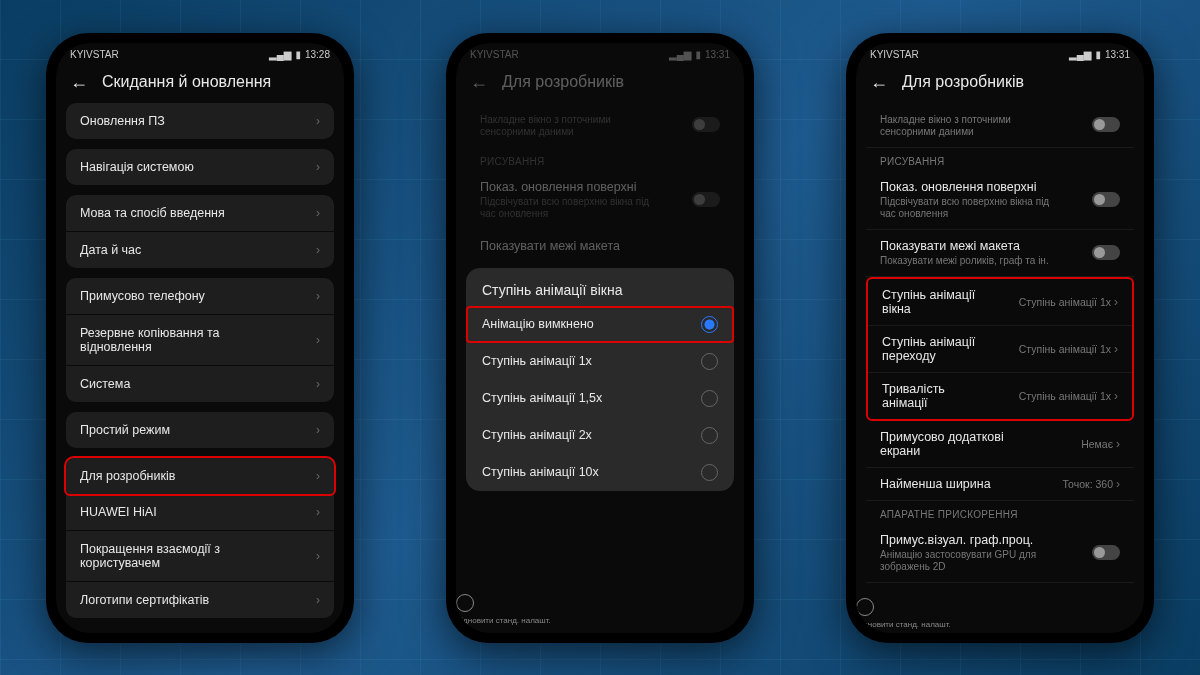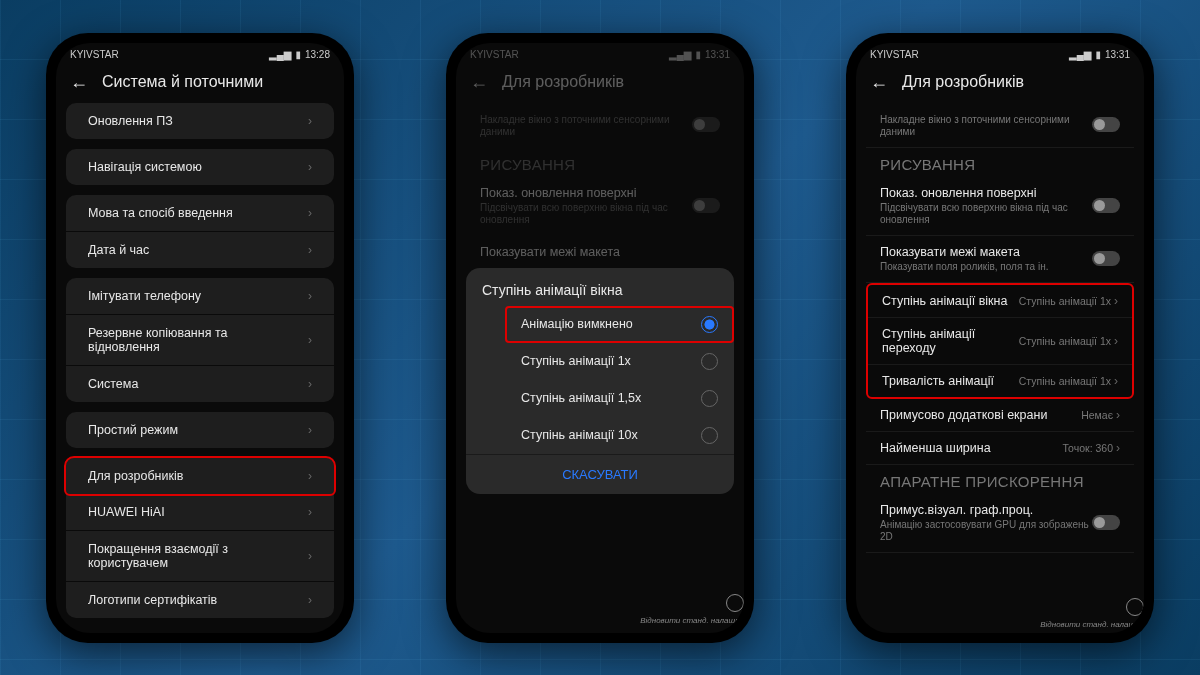--- a/index.html
+++ b/index.html
@@ -62,64 +62,64 @@
     gap: 14px;
     padding: 10px 14px;
     font-size: 16px;
     font-weight: 500;
   }
   .back-arrow { font-size: 18px; }
   .content { flex: 1; overflow: hidden; padding: 0 10px; }
   .group { margin-bottom: 10px; }
   .row {
     background: #1e1e1e;
-    padding: 11px 22px;
+    padding: 11px 14px;
     display: flex;
     justify-content: space-between;
     align-items: center;
     font-size: 12.5px;
     border-bottom: 1px solid #0a0a0a;
     gap: 27px;
   }
   .row:first-child { border-top-left-radius: 10px; border-top-right-radius: 10px; }
   .row:last-child { border-bottom-left-radius: 10px; border-bottom-right-radius: 10px; border-bottom: none; }
   .row.solo { border-radius: 10px; }
   .chev { color: #666; font-size: 12px; }
   .highlight-red { border: 2px solid #d00; border-radius: 6px; margin: -2px; position: relative; z-index: 2; }
 
   
   .sub-desc { color: #777; font-size: 10px; line-height: 1.2; margin-top: 2px; }
-  .section-label { color: #777; font-size: 15px; padding: 8px 14px 4px; letter-spacing: 0.3px; }
+  .section-label { color: #777; font-size: 10px; padding: 8px 14px 4px; letter-spacing: 0.3px; }
   .toggle {
     width: 28px; height: 15px; background: #444; border-radius: 8px; position: relative; flex-shrink: 0;
   }
   .toggle::after { content: ""; width: 11px; height: 11px; background: #999; border-radius: 50%; position: absolute; top: 2px; left: 2px; }
-  .row-flat { padding: 9px 14px; display: flex; justify-content: space-between; align-items: center; border-bottom: 1px solid #1a1a1a; }
+  .row-flat { padding: 9px 14px; display: flex; justify-content: space-between; align-items: center; border-bottom: 1px solid #1a1a1a; gap: 42px; }
   .row-flat .left { flex: 1; }
   .row-flat .title { font-size: 12.5px; color: #e8e8e8; }
   .row-flat .val { color: #777; font-size: 10.5px; display: flex; align-items: center; gap: 3px; text-align: right; }
 
   
   .dim-under { filter: brightness(0.4); }
   .dialog {
     position: absolute;
     left: 10px; right: 10px;
     top: 225px;
     background: #2a2a2a;
     border-radius: 14px;
     overflow: hidden;
     z-index: 10;
   }
   .dialog-title { padding: 14px 16px 8px; font-size: 14px; font-weight: 500; }
-  .radio-row { padding: 10px 16px; display: flex; justify-content: space-between; align-items: center; font-size: 12.5px; margin-left: 39px; }
+  .radio-row { padding: 10px 16px; display: flex; justify-content: space-between; align-items: center; font-size: 12.5px; }
   .radio { width: 15px; height: 15px; border: 1.5px solid #666; border-radius: 50%; }
   .radio.on { border-color: #2979ff; background: radial-gradient(circle, #2979ff 45%, transparent 50%); }
   .dialog-cancel { text-align: center; padding: 12px; color: #2979ff; font-size: 13px; font-weight: 500; border-top: 1px solid #1a1a1a; }
 
-  .nav-home { text-align: right; padding: 6px 0 4px; font-style: italic; }
+  .nav-home { text-align: left; padding: 6px 0 4px; }
   .nav-home-circle { width: 16px; height: 16px; border: 1.5px solid #888; border-radius: 50%; display: inline-block; }
   .nav-home-label { font-size: 8px; color: #888; margin-top: 1px; }
 
   .red-box-around { box-shadow: inset 0 0 0 2px #d00; border-radius: 4px; }
   .red-group { border: 2px solid #d00; border-radius: 6px; }
 </style>
 </head>
 <body>
 
 <div class="phone">
@@ -127,21 +127,21 @@
     <div class="status-bar">
       <span>KYIVSTAR</span>
       <span class="status-right">
         <span>▂▄▆</span>
         <span>▮</span>
         <span>13:28</span>
       </span>
     </div>
     <div class="header">
       <span class="back-arrow">←</span>
-      <span>Система й поточними</span>
+      <span>Скидання й оновлення</span>
     </div>
     <div class="content">
       <div class="group">
         <div class="row solo">
             <span>Оновлення ПЗ</span>
             <span class="chev">›</span>
           </div>
       </div>
       <div class="group">
         <div class="row solo">
@@ -154,21 +154,21 @@
             <span>Мова та спосіб введення</span>
             <span class="chev">›</span>
           </div>
         <div class="row">
             <span>Дата й час</span>
             <span class="chev">›</span>
           </div>
       </div>
       <div class="group">
         <div class="row">
-            <span>Імітувати телефону</span>
+            <span>Примусово телефону</span>
             <span class="chev">›</span>
           </div>
         <div class="row">
             <span>Резервне копіювання та відновлення</span>
             <span class="chev">›</span>
           </div>
         <div class="row">
             <span>Система</span>
             <span class="chev">›</span>
           </div>
@@ -247,24 +247,27 @@
       </div>
       <div class="radio-row">
           <span>Ступінь анімації 1x</span>
           <span class="radio"></span>
         </div>
       <div class="radio-row">
           <span>Ступінь анімації 1,5x</span>
           <span class="radio"></span>
         </div>
       <div class="radio-row">
+          <span>Ступінь анімації 2x</span>
+          <span class="radio"></span>
+        </div>
+      <div class="radio-row">
           <span>Ступінь анімації 10x</span>
           <span class="radio"></span>
         </div>
-      <div class="dialog-cancel">СКАСУВАТИ</div>
     </div>
 
     <div class="nav-home" style="position:absolute;bottom:4px;left:0;right:0;">
       <div class="nav-home-circle"></div>
       <div class="nav-home-label">Відновити станд. налашт.</div>
     </div>
   </div>
 </div>
 
 <div class="phone">
@@ -292,21 +295,21 @@
       <div class="row-flat">
         <div class="left">
           <div class="title">Показ. оновлення поверхні</div>
           <div class="sub-desc">Підсвічувати всю поверхню вікна під час оновлення</div>
         </div>
         <div class="toggle"></div>
       </div>
       <div class="row-flat">
         <div class="left">
           <div class="title">Показувати межі макета</div>
-          <div class="sub-desc">Показувати поля роликів, поля та ін.</div>
+          <div class="sub-desc">Показувати межі роликів, граф та ін.</div>
         </div>
         <div class="toggle"></div>
       </div>
 
       <div class="red-group">
         <div class="row-flat">
           <div class="left">
               <div class="title">Ступінь анімації вікна</div>
             </div>
           <div class="val">

